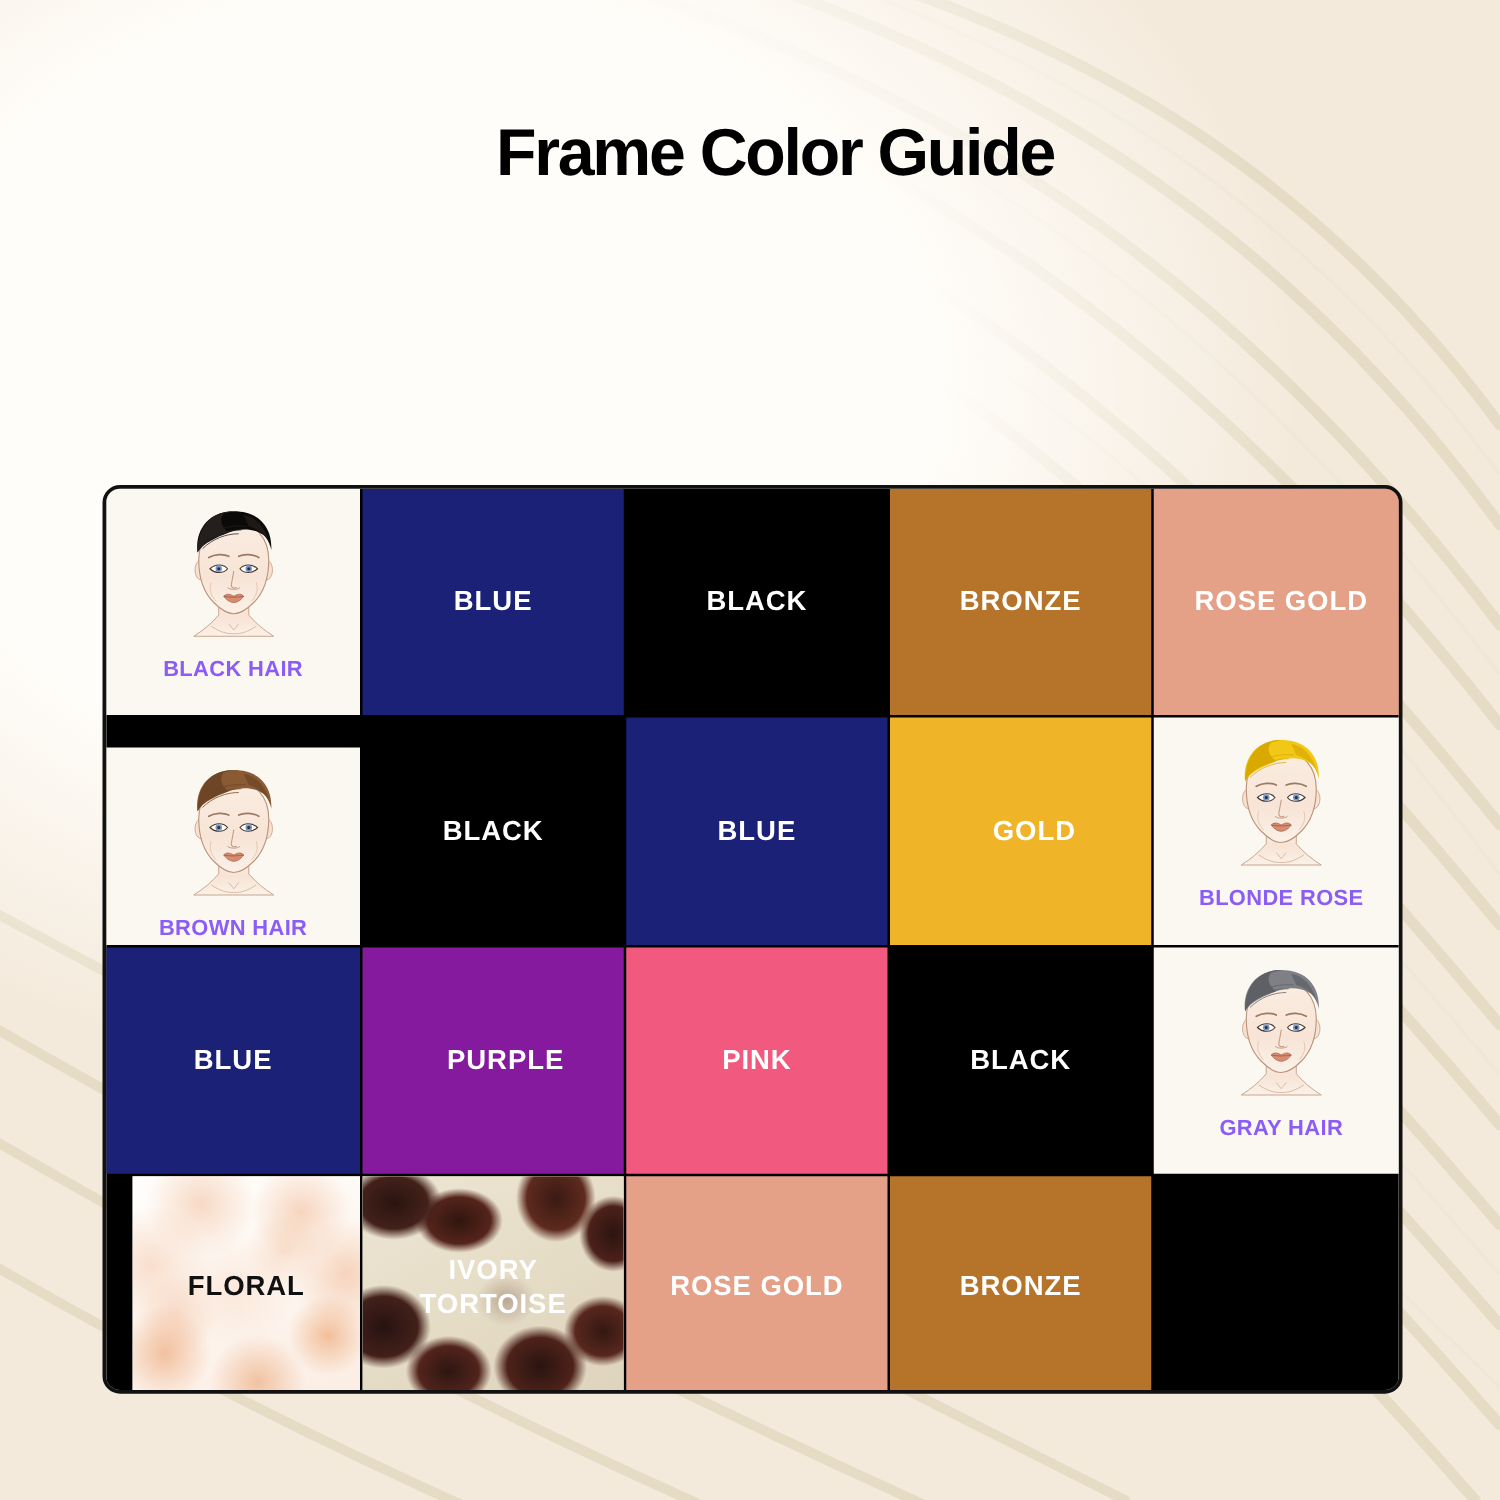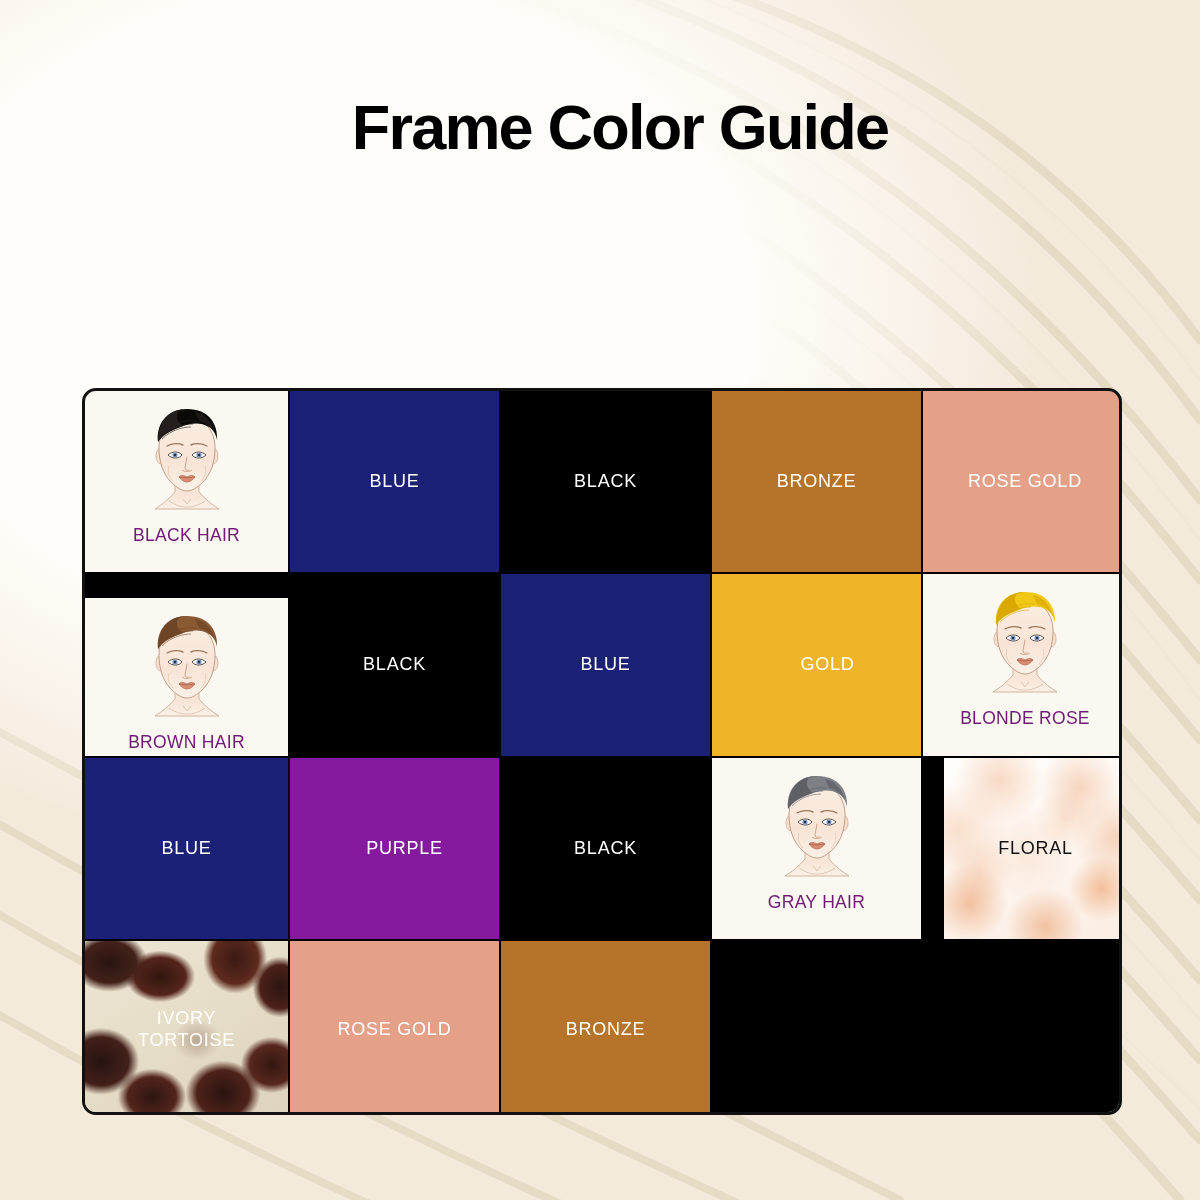--- a/index.html
+++ b/index.html
@@ -31,21 +31,21 @@
   }
 
   
   .header {
     position:absolute;
     left:0; right:0; top:96px;
     text-align:center;
     z-index:5;
   }
   .page-title {
-    font-size:63px;
+    font-size:53px;
     font-weight:bold;
     letter-spacing:-1.8px;
     color:#000000;
     line-height:1.0;
     padding-left:40px;
   }
   .page-subtitle {
     margin-top:34px;
     font-size:37px;
     font-weight:400;
@@ -88,33 +88,33 @@
     flex-direction:column;
     justify-content:flex-start;
     padding-top:9px;
   }
   .portrait {
     width:124px; height:123px;
     display:block;
   }
   .hair-label {
     font-size:17.5px;
-    font-weight:normal;
+    font-weight:bold;
     letter-spacing:0.3px;
-    color:#701a75;
+    color:#8b5cf6;
     margin-top:2px;
     text-align:center;
     white-space:nowrap;
   }
 
   
   .swatch-label {
     position:relative;
-    font-size:18px;
-    font-weight:normal;
+    font-size:22px;
+    font-weight:bold;
     letter-spacing:0.75px;
     text-align:center;
     line-height:1.22;
     z-index:3;
     white-space:pre-line;
   }
 
   .tex { position:absolute; inset:0; z-index:1; }
 
   
@@ -381,20 +381,23 @@
   <path d="M80 66 C82 72 80 77 76 81" fill="none" stroke="#E2BCA3" stroke-width="0.6"></path>
 </svg>
           <div class="hair-label">BLONDE ROSE</div>
         </div>
         <div class="cell" style="background: rgb(28, 33, 120);">
           <div class="swatch-label" style="color: rgb(255, 255, 255);">BLUE</div>
         </div>
         <div class="cell" style="background: rgb(134, 26, 158);">
           <div class="swatch-label" style="color: rgb(255, 255, 255); padding-left: 20px;">PURPLE</div>
         </div>
+        <div class="cell" style="background: rgb(242, 89, 126);">
+          <div class="swatch-label" style="color: rgb(255, 255, 255);">PINK</div>
+        </div>
         <div class="cell" style="background: rgb(0, 0, 0);">
           <div class="swatch-label" style="color: rgb(255, 255, 255);">BLACK</div>
         </div>
         <div class="cell cell-hair" style="background: rgb(251, 247, 241);">
 <svg class="portrait" viewBox="0 0 124 123">
   <defs>
     <linearGradient id="sk7E8086" x1="0" y1="0" x2="0" y2="1">
       <stop offset="0%" stop-color="#FBEDE2"></stop>
       <stop offset="60%" stop-color="#F7E4D6"></stop>
       <stop offset="100%" stop-color="#FBF1E8"></stop>

